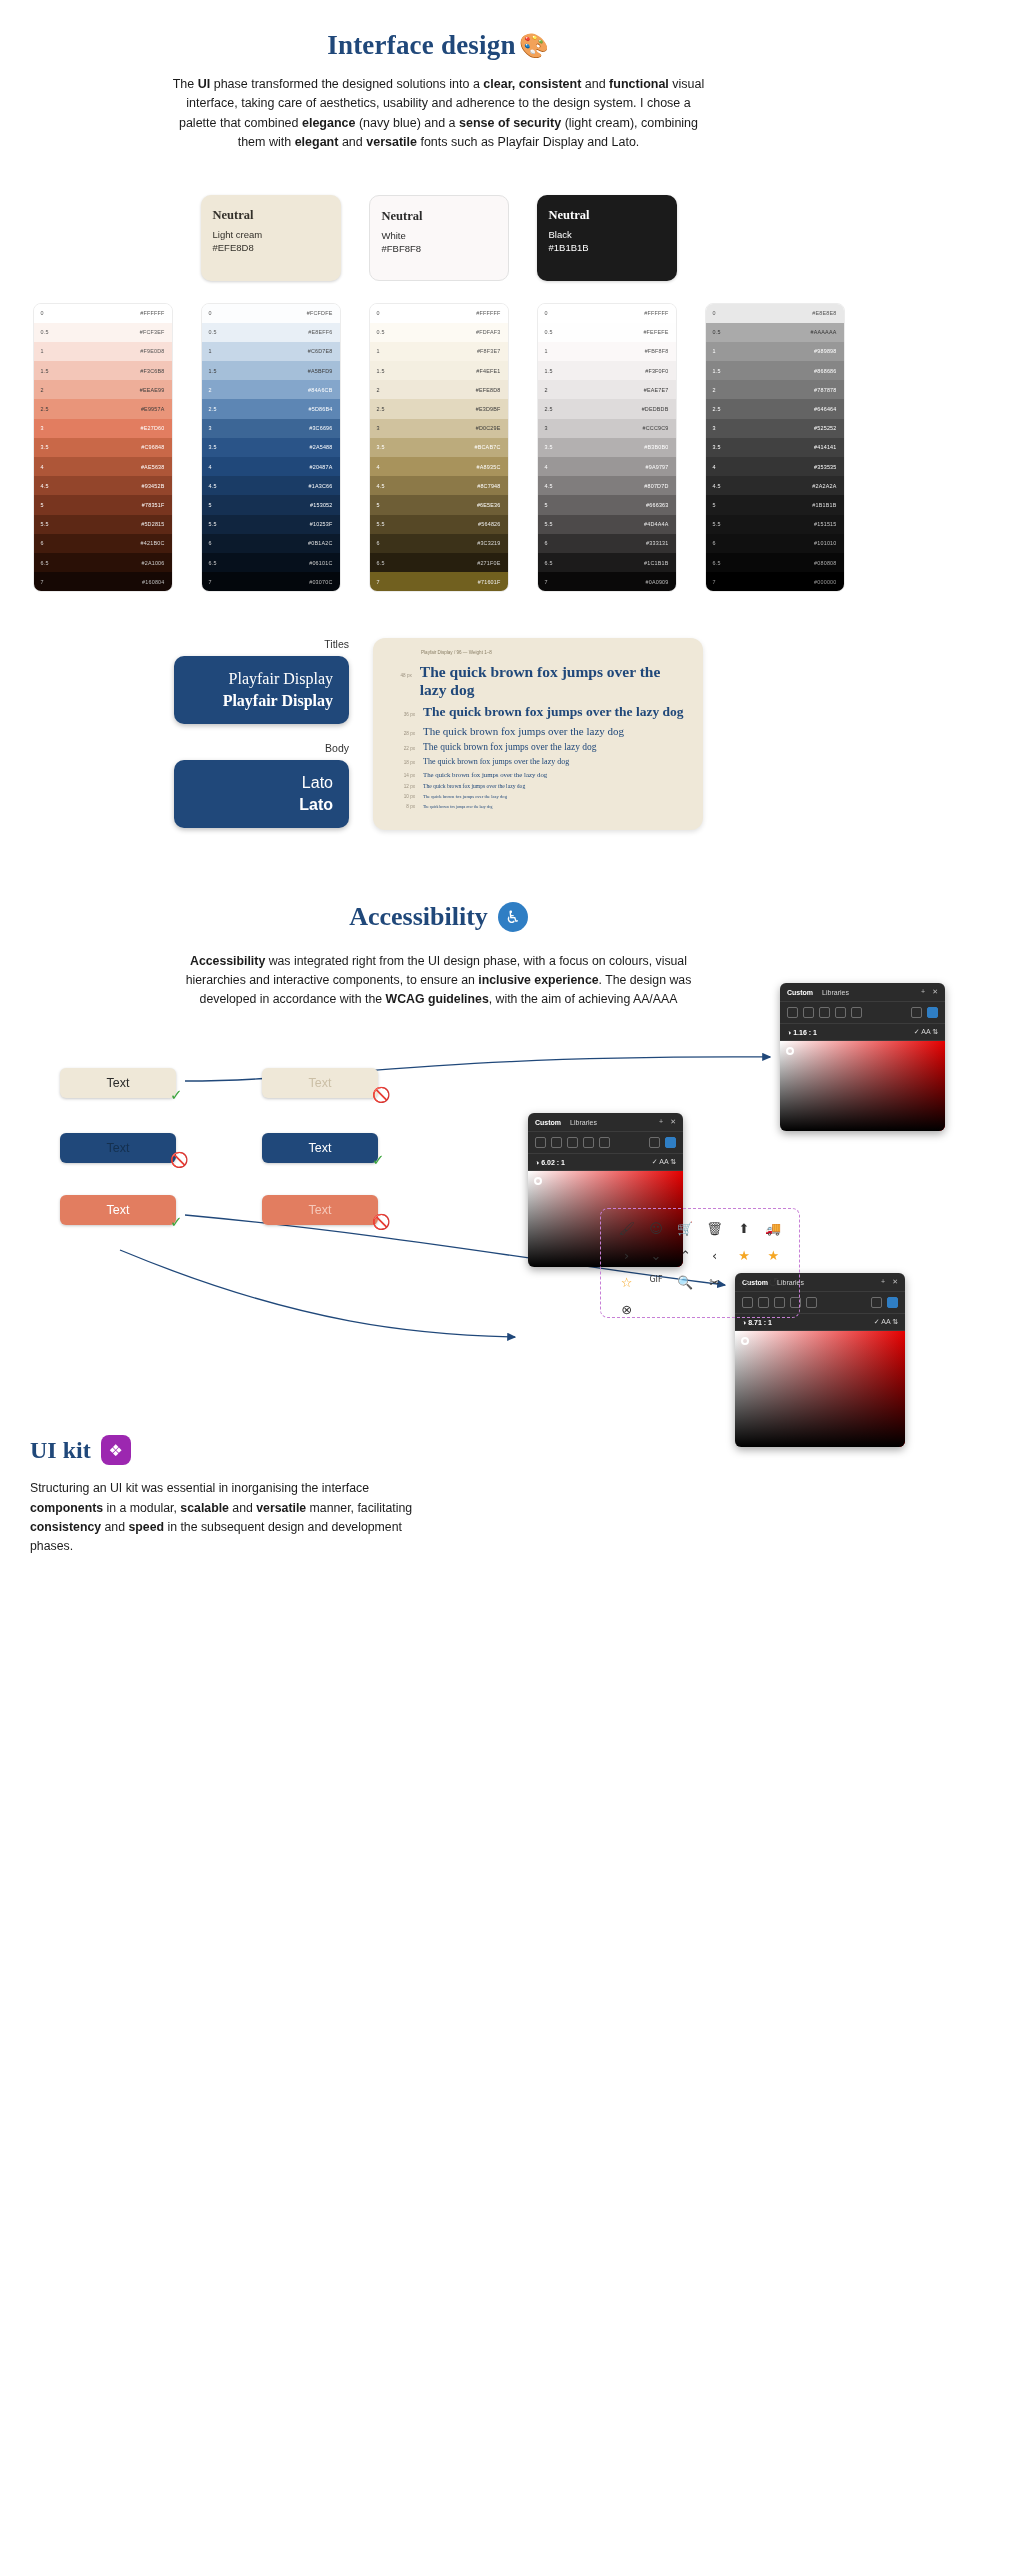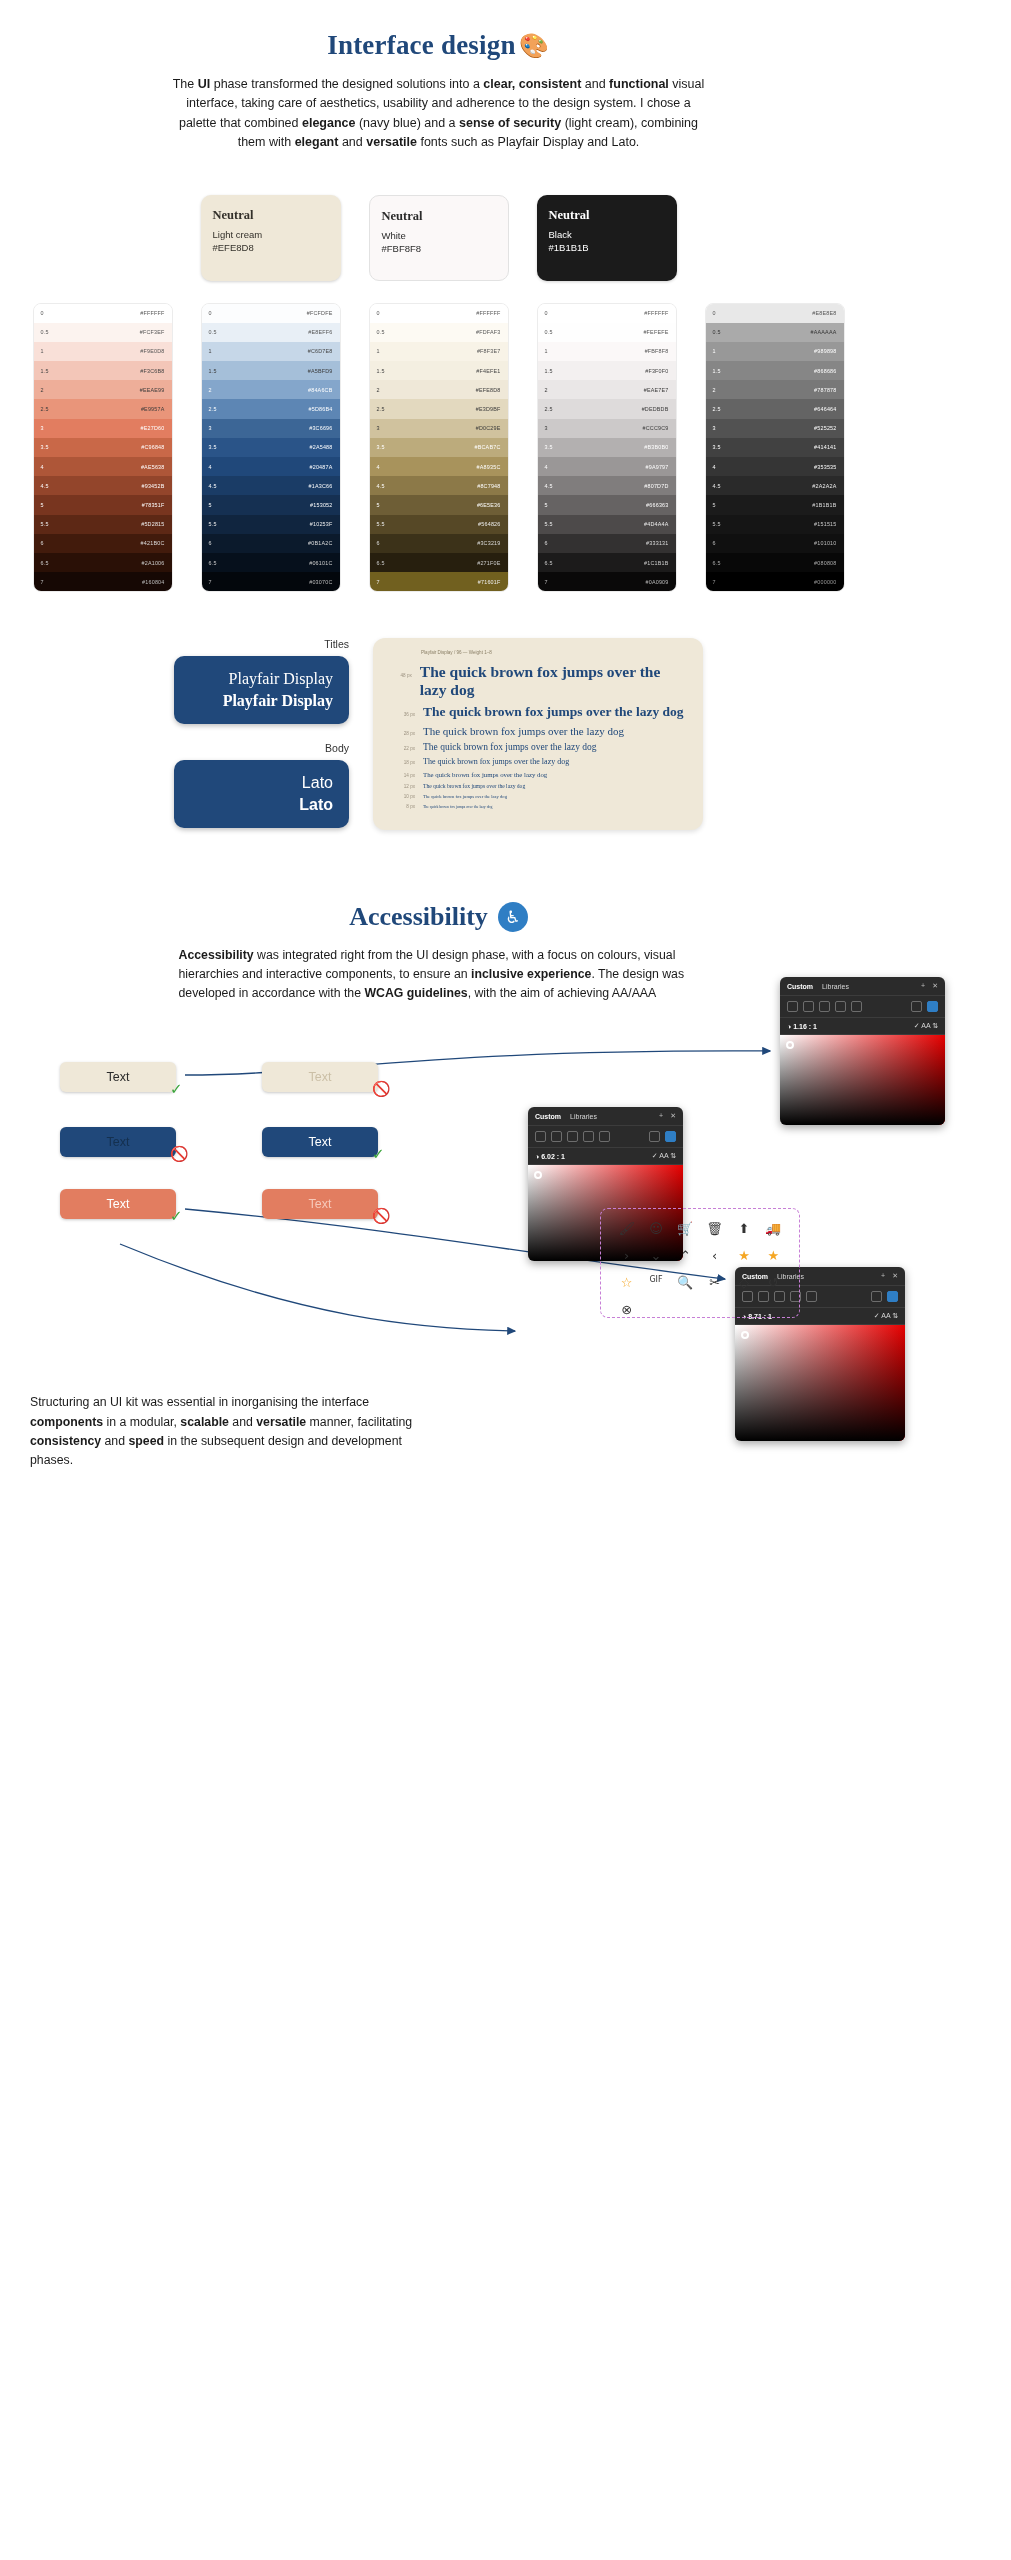--- a/index.html
+++ b/index.html
@@ -115,21 +115,21 @@
     display: flex; align-items: center; justify-content: center; gap: 10px;
     margin-top: 56px;
     font-family: "Liberation Serif", serif;
     font-weight: bold; font-size: 26px; color: #20487A;
   }
   .a11y-badge {
     width: 30px; height: 30px; border-radius: 50%;
     background: #2f7ec4; color: #fff; display:flex; align-items:center; justify-content:center;
     font-family: "DejaVu Sans", sans-serif; font-size: 17px;
   }
-  .a11y-text { width: 520px; margin: 14px auto 0 auto; text-align: left; font-size: 12.3px; line-height: 1.55; }
+  .a11y-text { width: 520px; margin: 20px auto 0 auto; text-align: center; font-size: 12.3px; line-height: 1.55; }
 
   
   .contrast-area { position: relative; height: 350px; margin-top: 26px; }
   .chip {
     position: absolute;
     width: 116px; height: 30px;
     border-radius: 6px;
     display: flex; align-items: center; justify-content: center;
     font-size: 12.5px;
     box-shadow: 0 1px 3px rgba(0,0,0,.22);
@@ -717,20 +717,24 @@
             <b>◑ 8.71 : 1</b>
             <span>✓ AA  ⇅</span>
           </div>
           <div class="grad" style="height:116px;background:linear-gradient(to top, #000, rgba(0,0,0,0)), linear-gradient(to right, #fff, #e60000);">
             <div class="dot" style="left:6px; top:6px;"></div>
           </div>
         </div>
       </div>
   </div>
 
+  <div class="uikit-title">
+    <span>UI kit</span>
+    <span class="uikit-badge">❖</span>
+  </div>
   <p class="uikit-text">
     Structuring an UI kit was essential in inorganising the interface <b>components</b> in a modular, <b>scalable</b> and <b>versatile</b> manner, facilitating <b>consistency</b> and <b>speed</b> in the subsequent design and development phases.
   </p>
 
   <div class="icon-panel dash">
     <div class="icon-grid" id="icon-grid">
         <span>🖌</span>
         <span>☺</span>
         <span>🛒</span>
         <span>🗑</span>

